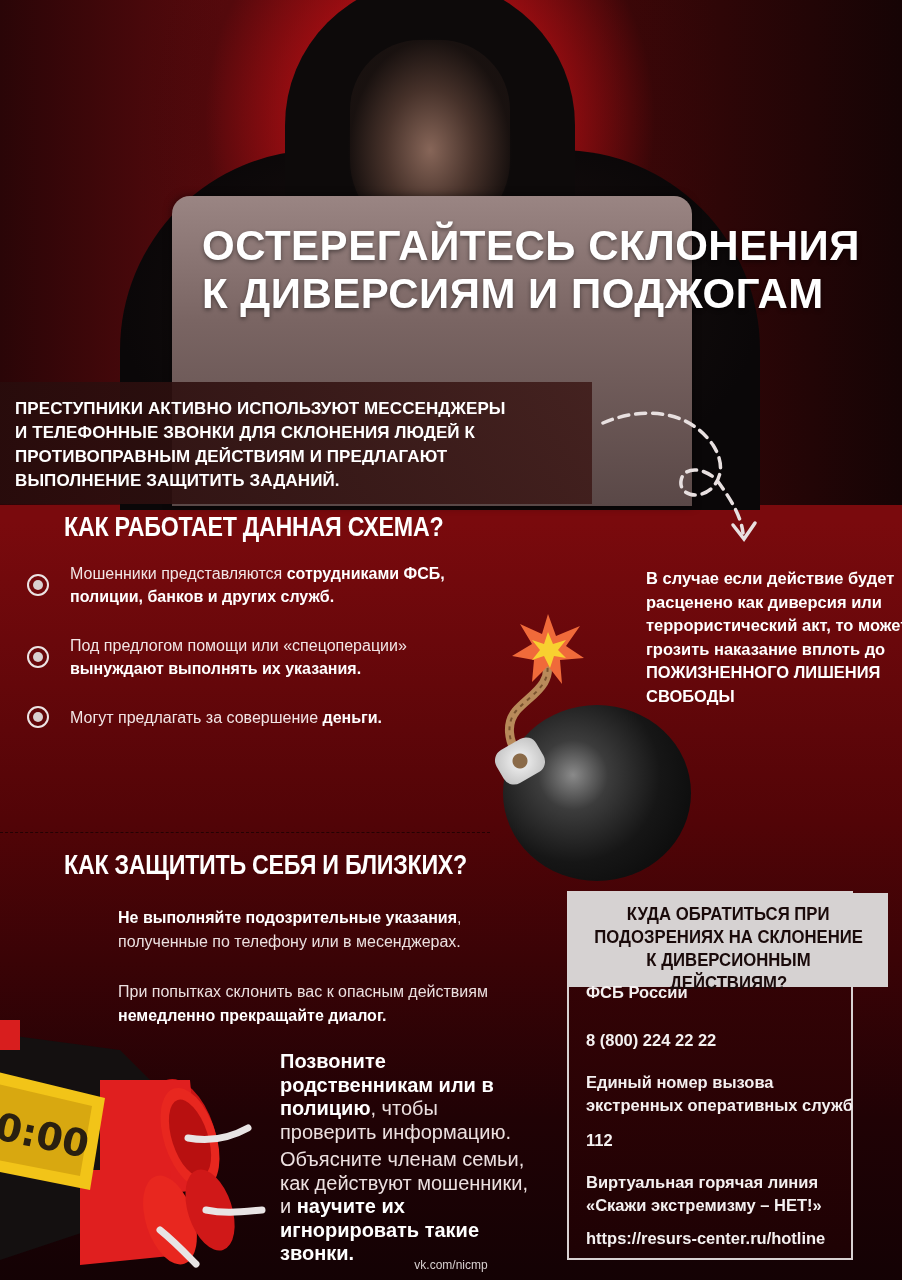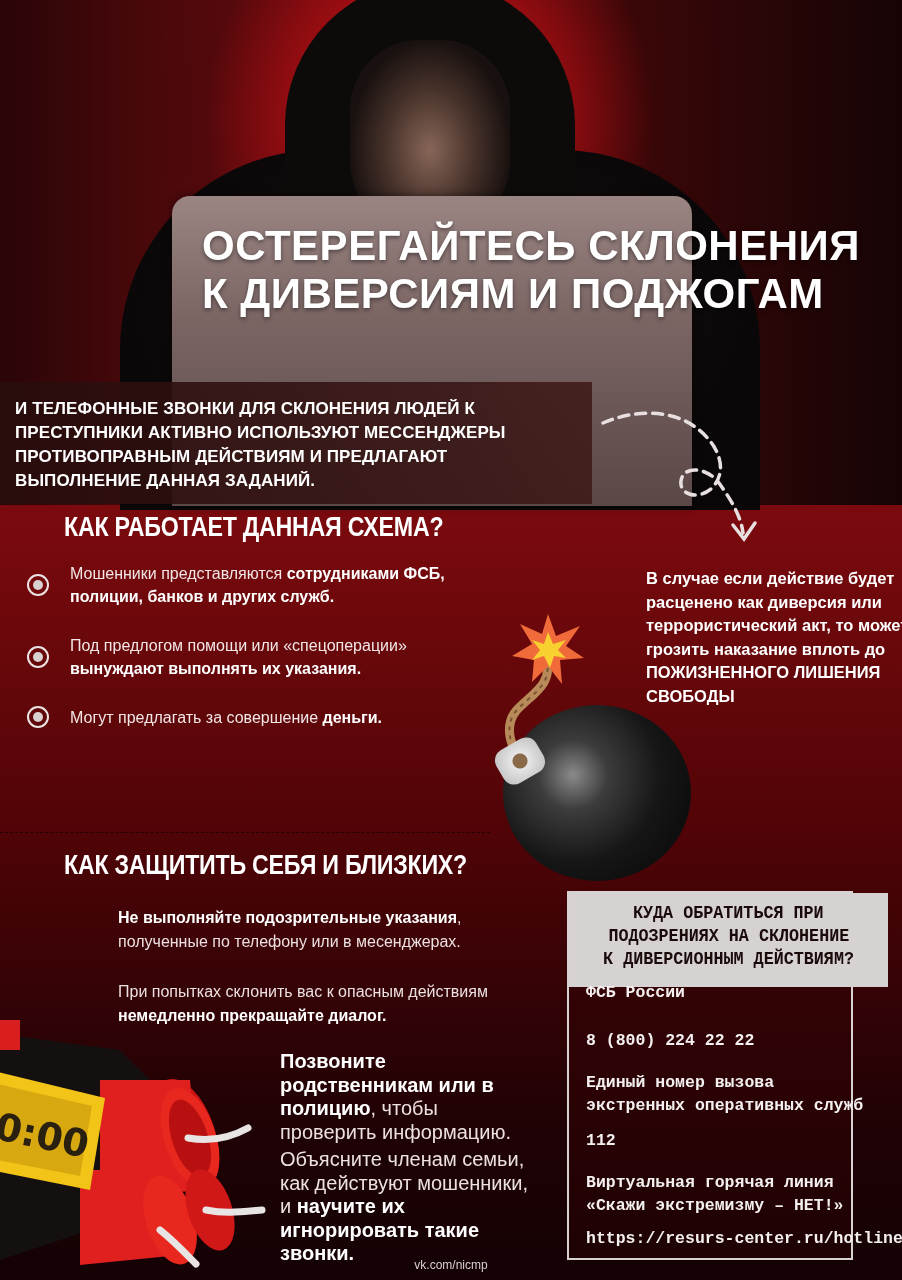--- a/index.html
+++ b/index.html
@@ -44,21 +44,21 @@
   .spark{position:absolute;left:510px;top:612px;width:76px;height:76px;}
   
   .p-block{position:absolute;left:118px;width:420px;font-size:16px;line-height:23.5px;color:#ece0e0;}
   .p-block b{color:#fff;}
   .p-block2{position:absolute;left:280px;width:260px;font-size:20px;line-height:23.5px;color:#ece0e0;}
   .p-block2 b{color:#fff;}
   
   .dyn{position:absolute;left:0;top:1020px;width:270px;height:250px;}
   
   .c-box{position:absolute;left:567px;top:891px;width:286px;height:369px;border:2px solid #d8d2d2;box-sizing:border-box;
-    background:linear-gradient(180deg,#3a0306 0%,#1e0204 100%);font-family:Liberation Mono, monospace;}
+    background:linear-gradient(180deg,#3a0306 0%,#1e0204 100%);}
   .c-head{position:absolute;left:0;top:0;width:319px;height:94px;background:#d6d2d2;color:#1a0a0a;
     font-weight:bold;font-size:19px;line-height:23px;text-align:center;padding-top:9px;box-sizing:border-box;}
   .c-head span{display:inline-block;transform:scaleX(0.88);}
   .c-text{position:absolute;left:17px;font-weight:bold;font-size:16.5px;line-height:23px;color:#f4f0f0;white-space:nowrap;}
   .footer{position:absolute;left:0;top:1258px;width:902px;text-align:center;font-size:12px;color:#d8d0d0;}
 </style>
 </head>
 <body>
 
 <div class="poster">
@@ -70,24 +70,24 @@
     <div class="laptop"></div>
   </div>
 
   <div class="title">
     <div>ОСТЕРЕГАЙТЕСЬ СКЛОНЕНИЯ</div>
     <div>К ДИВЕРСИЯМ И ПОДЖОГАМ</div>
   </div>
 
   <div class="intro-box"></div>
   <div class="intro">
+    <div>ПРЕСТУПНИКИ АКТИВНО ИСПОЛЬЗУЮТ МЕССЕНДЖЕРЫ</div>
     <div>И ТЕЛЕФОННЫЕ ЗВОНКИ ДЛЯ СКЛОНЕНИЯ ЛЮДЕЙ К</div>
-    <div>ПРЕСТУПНИКИ АКТИВНО ИСПОЛЬЗУЮТ МЕССЕНДЖЕРЫ</div>
     <div>ПРОТИВОПРАВНЫМ ДЕЙСТВИЯМ И ПРЕДЛАГАЮТ</div>
-    <div>ВЫПОЛНЕНИЕ ДАННАЯ ЗАДАНИЙ.</div>
+    <div>ВЫПОЛНЕНИЕ ЗАЩИТИТЬ ЗАДАНИЙ.</div>
   </div>
 
   <svg class="arrow" viewBox="0 0 180 150">
     <path d="M8 18 C40 4, 90 0, 118 40 C128 56,128 70,118 82 C104 96,84 90,86 76 C88 60,112 62,124 78 C134 92,146 110,148 128" fill="none" stroke="#e8e0e0" stroke-width="3.5" stroke-dasharray="10 7" stroke-linecap="round"></path>
     <path d="M138 120 L149 134 L160 118" fill="none" stroke="#e8e0e0" stroke-width="3.5" stroke-linecap="round"></path>
   </svg>
 
   <div class="h2" style="left:64px;top:512px;">КАК РАБОТАЕТ ДАННАЯ СХЕМА?</div>
 
   <div class="list">

